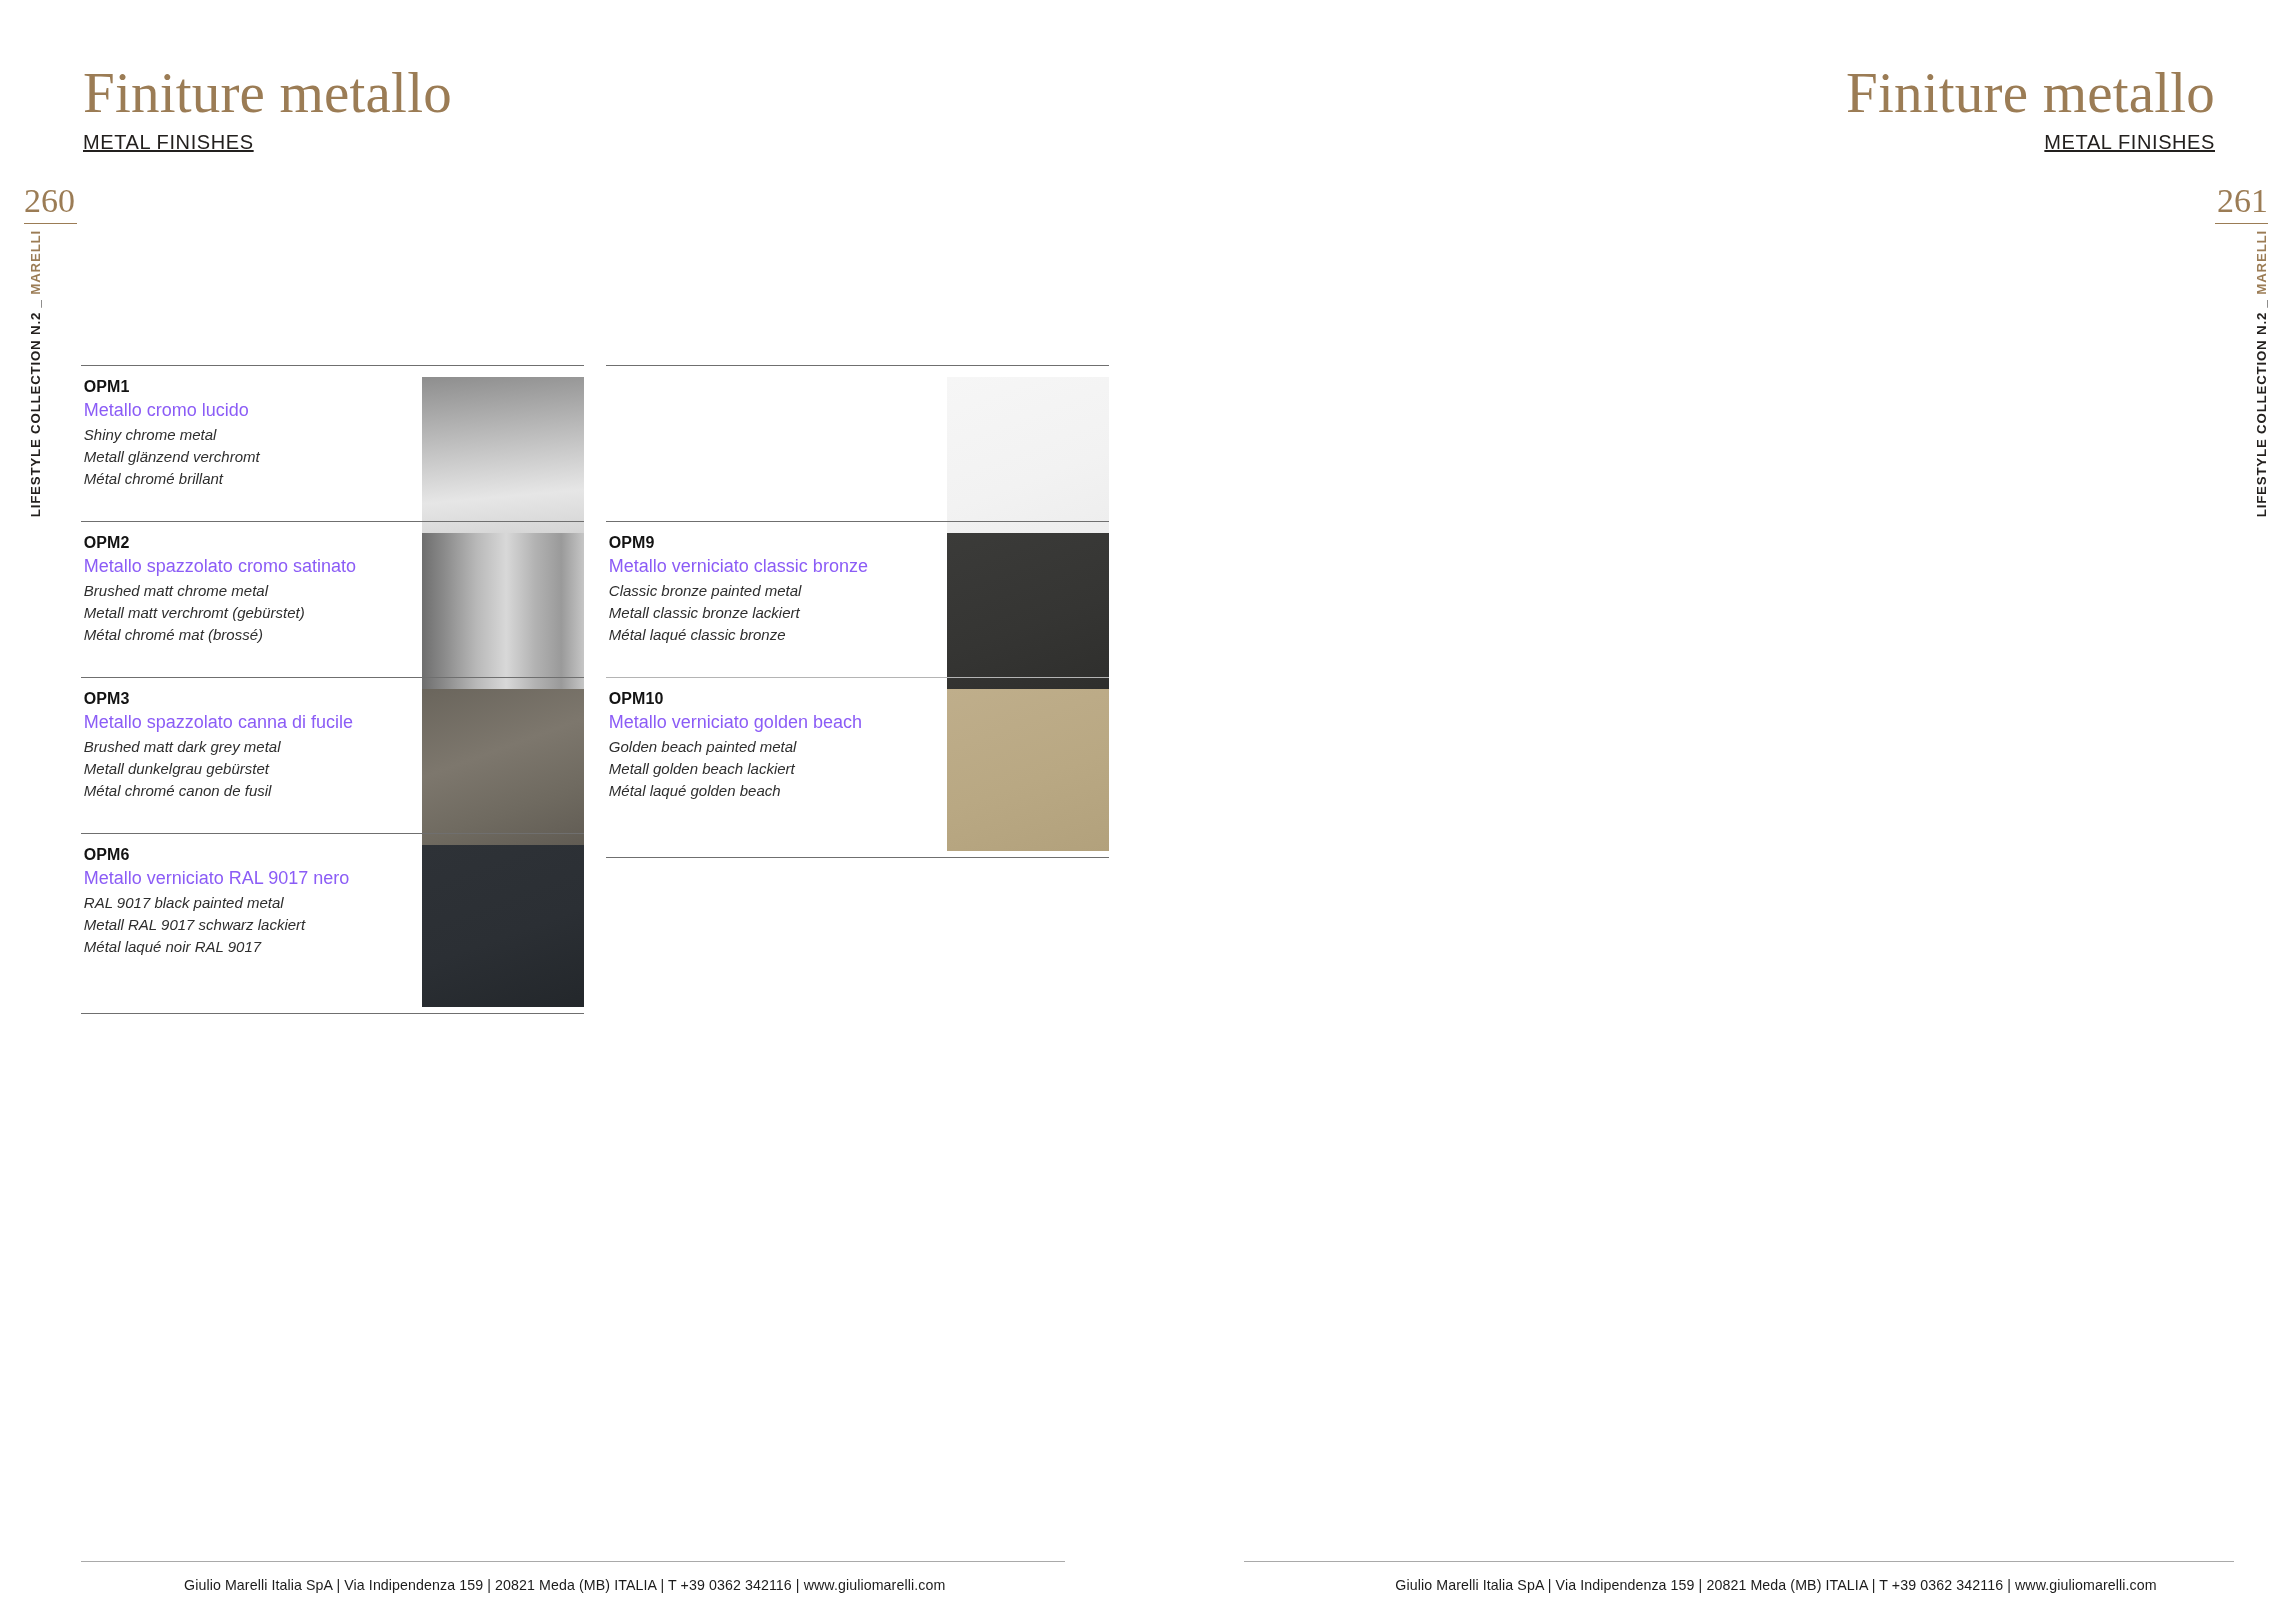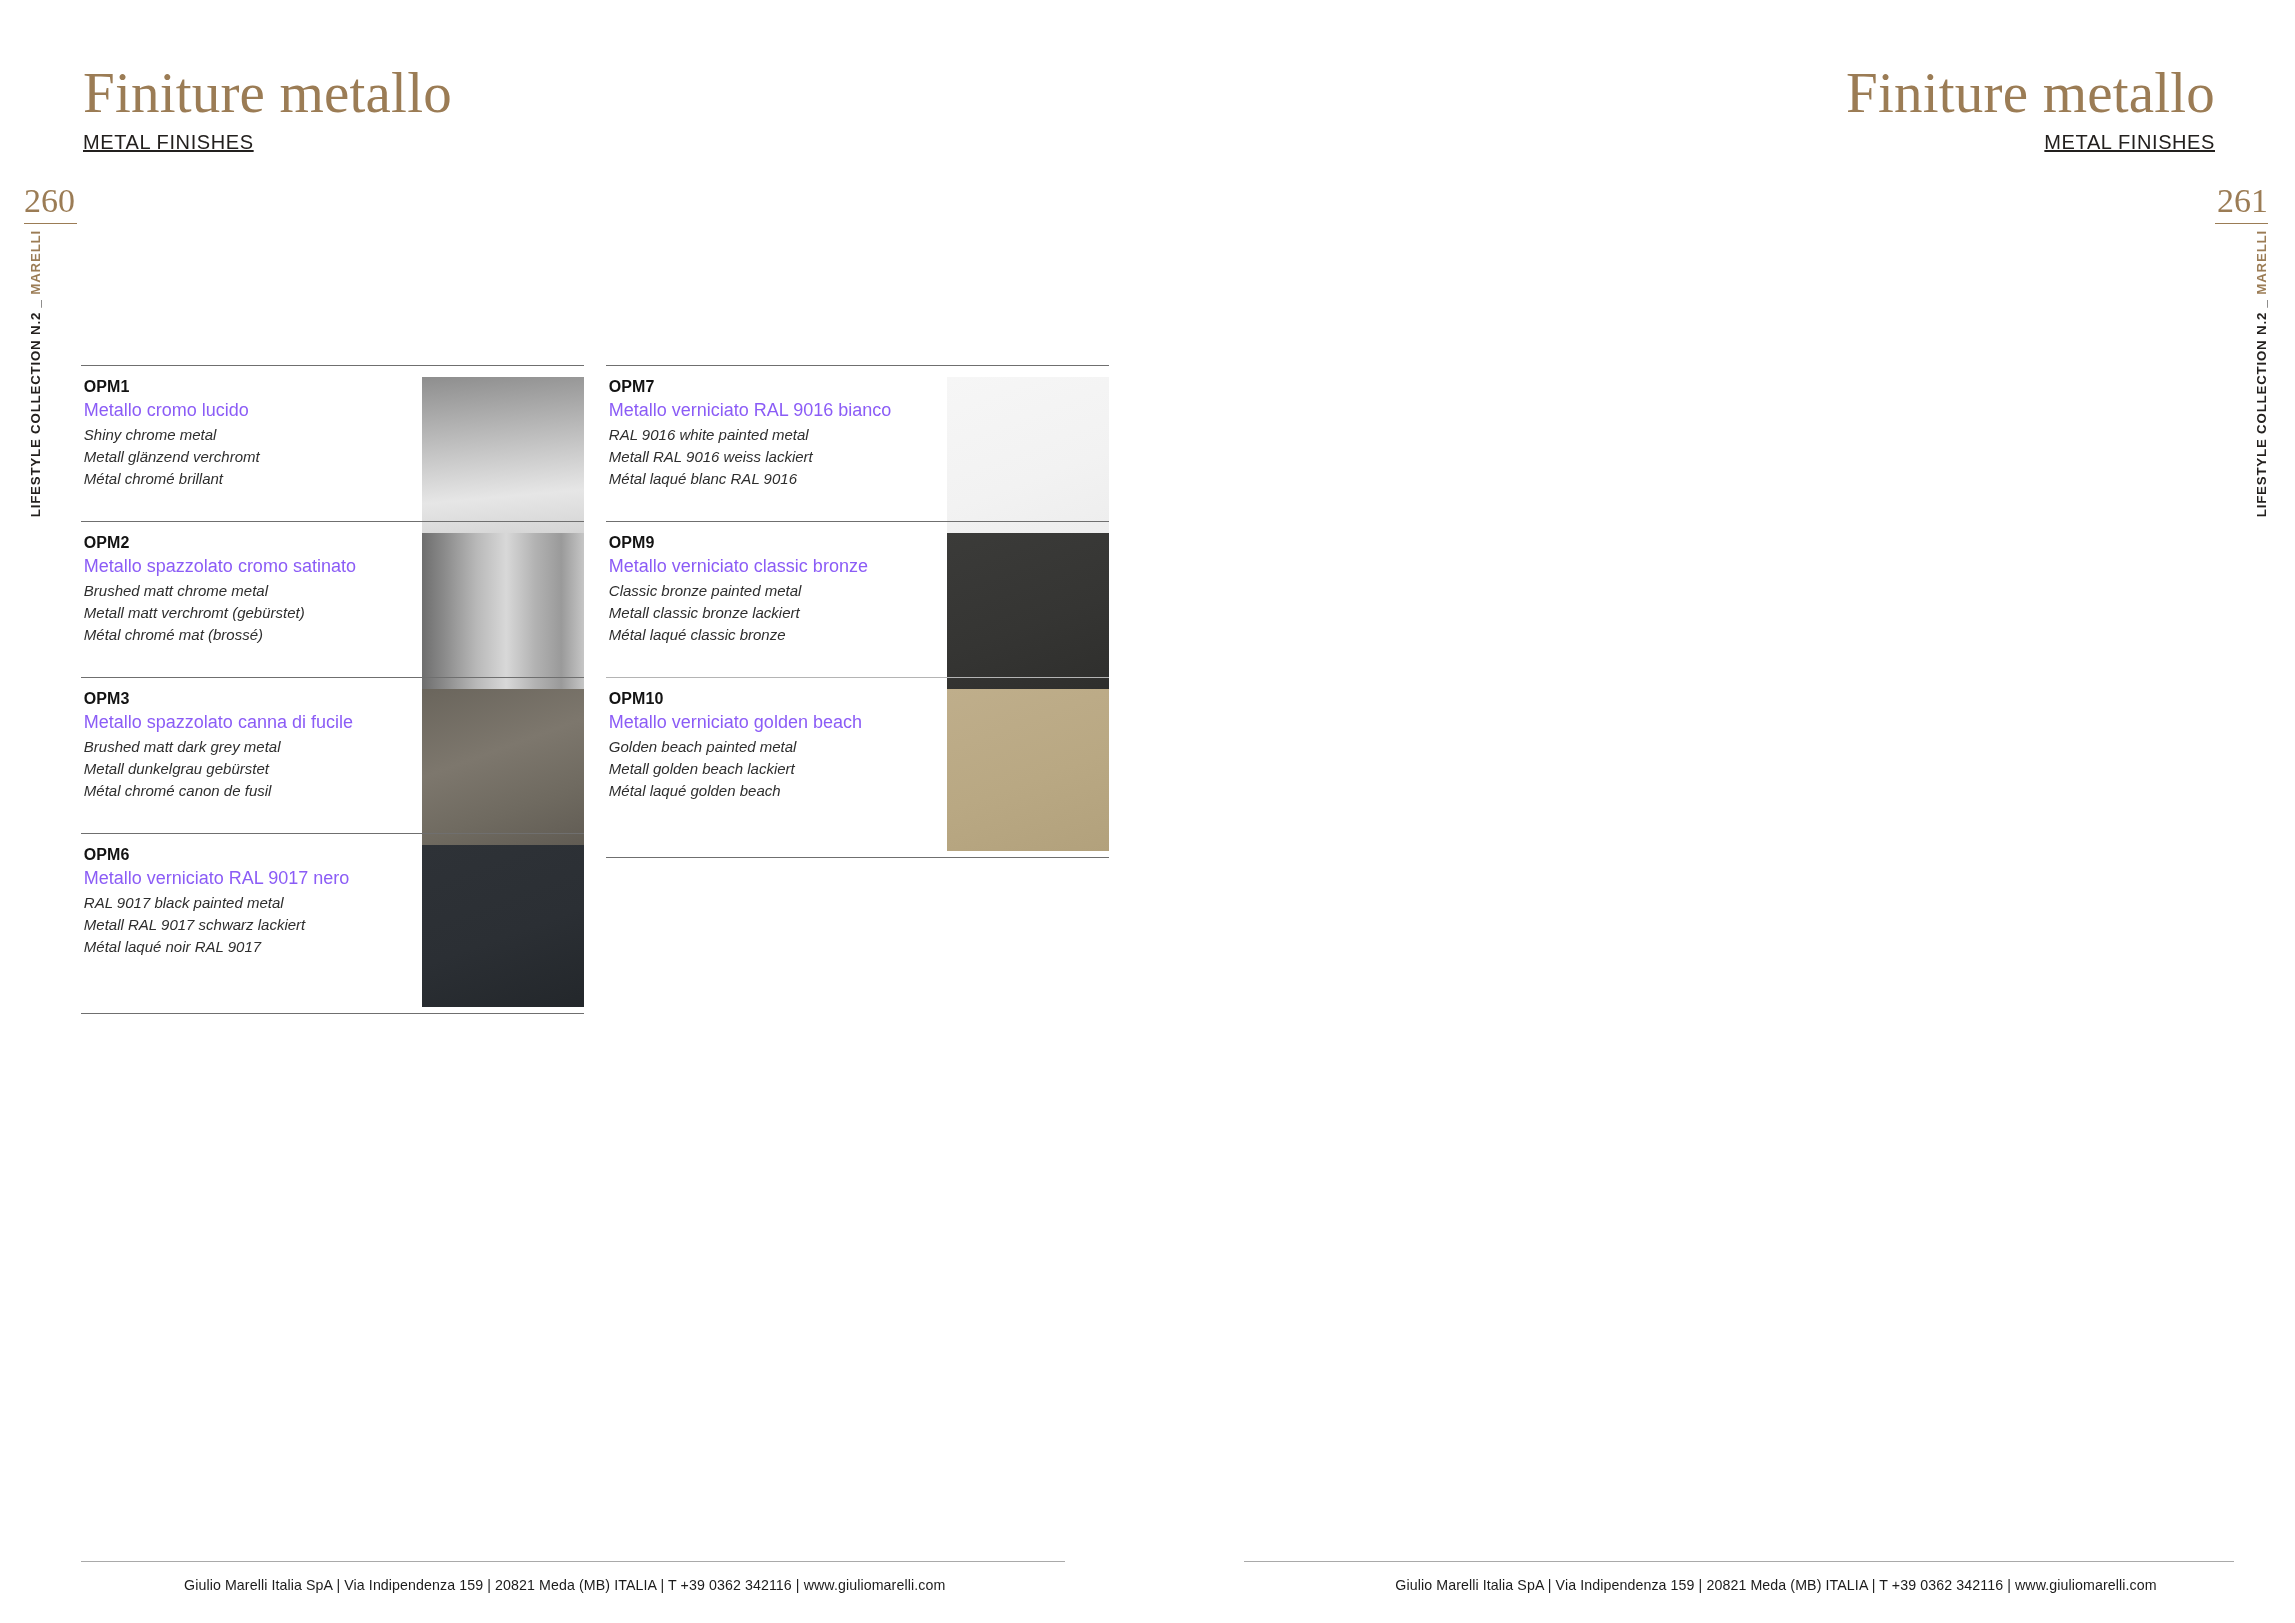--- a/index.html
+++ b/index.html
@@ -174,27 +174,20 @@
             </div>
             <div class="swatch sw-black-9017"></div>
           </div>
         </div>
         <div style="border-top:1.3px solid #6f6f6f"></div>
       </div>
 
       <div class="col">
         <div class="card" style="height:156px">
           <div class="card-body">
-            <div class="card-text">
-              <div class="code">OPM7</div>
-              <div class="l-it">Metallo verniciato RAL 9016 bianco</div>
-              <div class="l-en">RAL 9016 white painted metal</div>
-              <div class="l-de">Metall RAL 9016 weiss lackiert</div>
-              <div class="l-fr">Métal laqué blanc RAL 9016</div>
-            </div>
             <div class="swatch sw-white-9016"></div>
           </div>
         </div>
         <div class="card" style="height:156px">
           <div class="card-body">
             <div class="card-text">
               <div class="code">OPM9</div>
               <div class="l-it">Metallo verniciato classic bronze</div>
               <div class="l-en">Classic bronze painted metal</div>
               <div class="l-de">Metall classic bronze lackiert</div>

